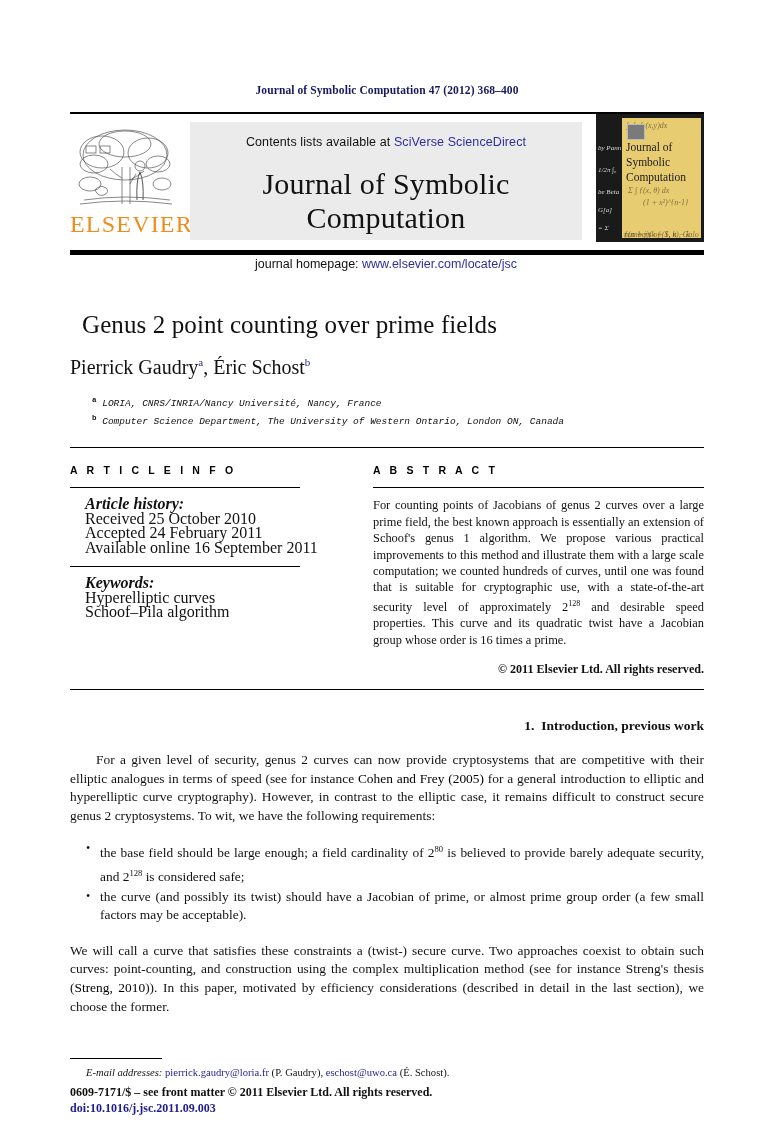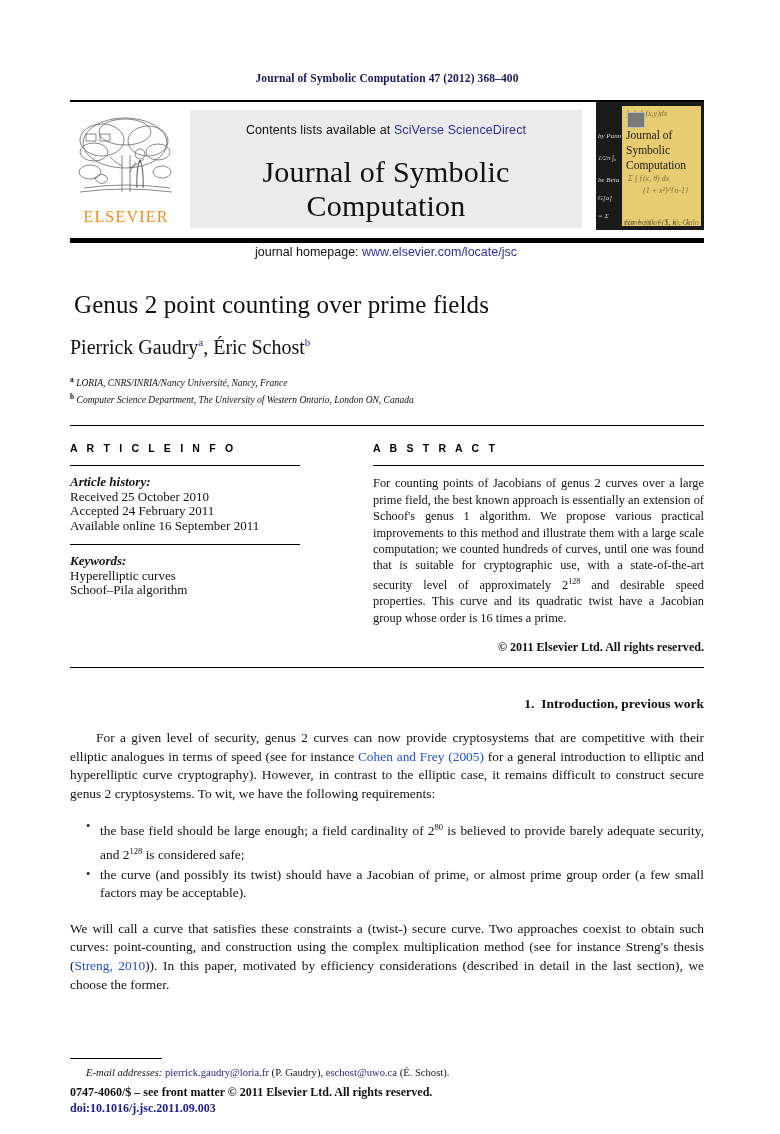--- a/index.html
+++ b/index.html
@@ -13,21 +13,21 @@
     font-family: "Liberation Serif", "DejaVu Serif", serif;
     color: #000000;
     position: relative;
     overflow: hidden;
   }
   .page {
     position: relative;
     width: 774px;
     height: 1134px;
     box-sizing: border-box;
-    padding: 0 70px;
+    padding: 12px 70px;
   }
 
   
   .running-head {
     text-align: center;
     font-family: "Liberation Serif", serif;
     font-weight: bold;
     font-size: 11.5px;
     color: #17195e;
     padding-top: 72px;
@@ -52,21 +52,21 @@
     width: 112px;
     height: 122px;
   }
   .elsevier-word {
     position: absolute;
     bottom: 6px;
     left: 0;
     width: 112px;
     text-align: center;
     font-family: "Liberation Serif", serif;
-    font-size: 16px;
+    font-size: 24px;
     letter-spacing: 1.2px;
     color: #f08c1a;
     font-weight: normal;
   }
   .masthead-box {
     position: absolute;
     left: 120px;
     right: 122px;
     top: 8px;
     bottom: 6px;
@@ -160,43 +160,44 @@
     background: #000;
     margin-top: 4px;
   }
 
   
   .title-block { padding-top: 44px; }
   .article-title {
     font-family: "Liberation Serif", "DejaVu Serif", serif;
     font-size: 25px;
     color: #111;
-    margin: 4px;
+    margin: 12px;
     font-weight: normal;
     letter-spacing: 0.1px;
   }
   .authors {
     font-family: "Liberation Serif", serif;
     font-size: 20px;
     margin-top: 17px;
     color: #111;
     font-weight: normal;
   }
   .authors sup {
     font-size: 11px;
     color: #2a2a8c;
     vertical-align: super;
   }
   .affiliations {
     margin-top: 14px;
-    font-family: Liberation Serif, serif;
+    font-family: Liberation Mono, monospace;
     font-style: italic;
     font-size: 9.5px;
     line-height: 14px;
     color: #111;
+    margin-left: 22px;
   }
   .affiliations sup {
     font-style: normal;
     font-weight: bold;
     font-size: 7.5px;
   }
 
   
   .info-rule {
     border: none;
@@ -218,23 +219,24 @@
     color: #000;
   }
   .hairline {
     border: none;
     border-top: 1.1px solid #000;
     margin: 11px 0 9px 0;
   }
   .hairline.short { width: 230px; }
   .info-body {
     font-family: "Liberation Serif", serif;
-    font-size: 13px;
+    font-size: 16px;
     line-height: 14.5px;
     color: #111;
+    margin-left: 15px;
   }
   .info-body .label { font-style: italic; font-weight: bold; }
   .abstract-body {
     font-family: "Liberation Serif", serif;
     font-size: 12.4px;
     line-height: 16.4px;
     text-align: justify;
     color: #111;
   }
   .abstract-body sup { font-size: 8px; vertical-align: super; }
@@ -264,21 +266,21 @@
   .section-title .num { margin-right: 7px; }
   p.body {
     font-family: "Liberation Serif", serif;
     font-size: 13.4px;
     line-height: 18.6px;
     text-align: justify;
     margin: 17px 0 0 0;
     color: #111;
   }
   p.body.indent { text-indent: 26px; }
-  a.cite { color: #1d4ed8; text-decoration: none; }
+  a.cite { color: #000000; text-decoration: none; }
   ul.bullets {
     margin: 15px 0 0 0;
     padding-left: 30px;
     list-style: none;
   }
   ul.bullets li {
     font-family: "Liberation Serif", serif;
     font-size: 13.4px;
     line-height: 18.6px;
     text-align: justify;
@@ -466,17 +468,17 @@
 
   <div class="foot">
     <hr class="foot-rule">
     <div class="foot-note">
       <span class="label">E-mail addresses:</span>
       <a href="#">pierrick.gaudry@loria.fr</a><span> (P. Gaudry), </span><a href="#">eschost@uwo.ca</a><span> (É. Schost).</span>
     </div>
   </div>
 
   <div class="footer-block">
-    <div>0747-4060/$ – see front matter © 2011 Elsevier Ltd. All rights reserved.</div>
+    <div>0609-7171/$ – see front matter © 2011 Elsevier Ltd. All rights reserved.</div>
     <div class="doi">doi:10.1016/j.jsc.2011.09.003</div>
   </div>
 
 </div>
 
 </body></html>

